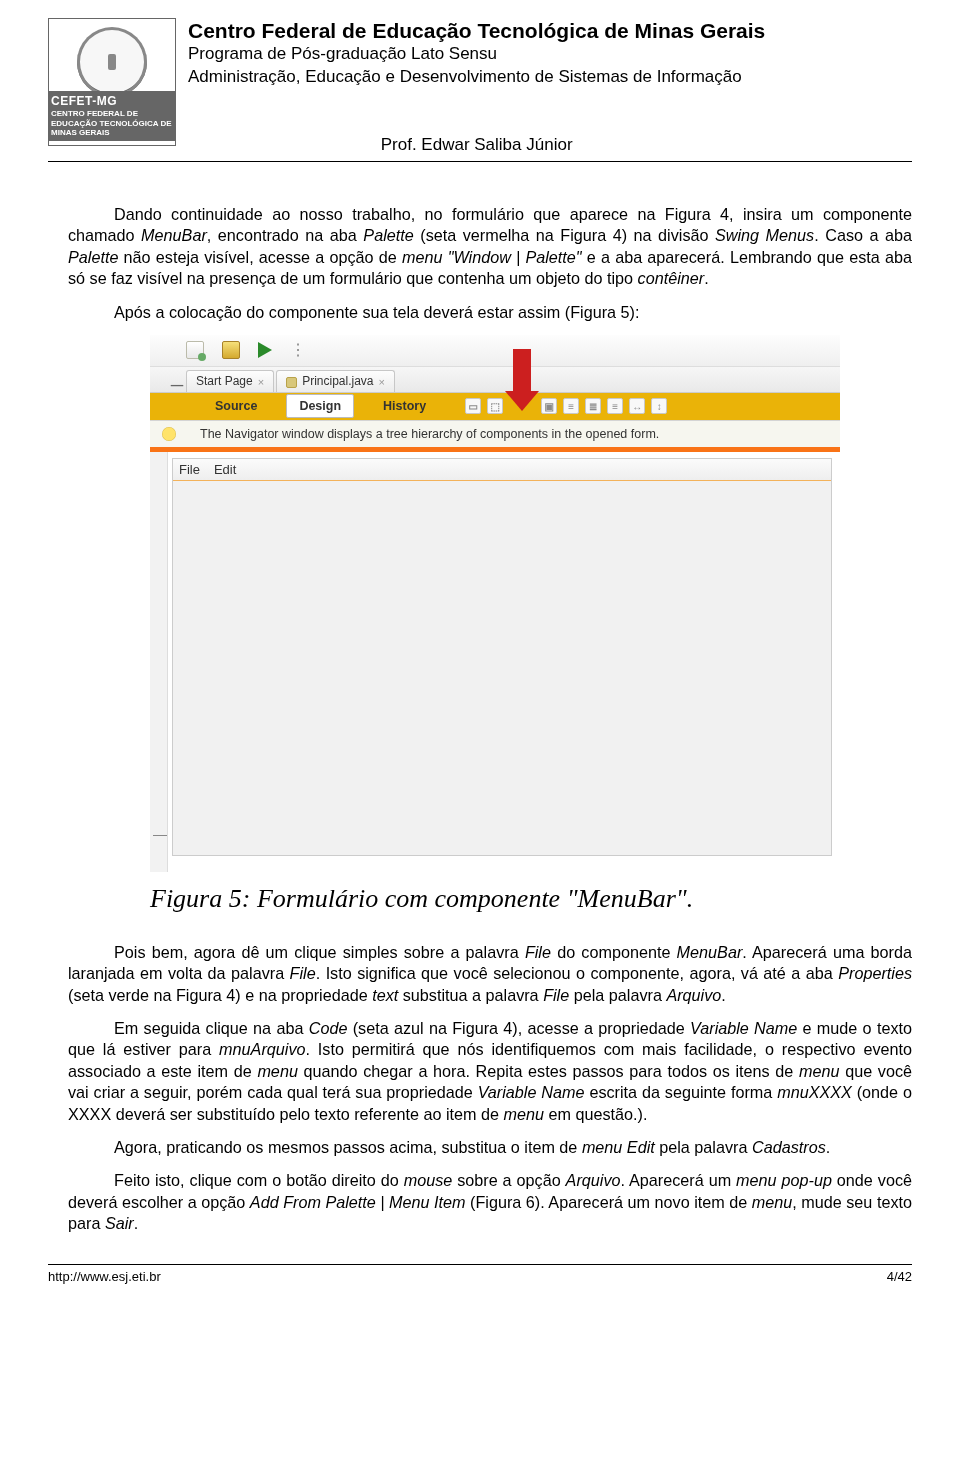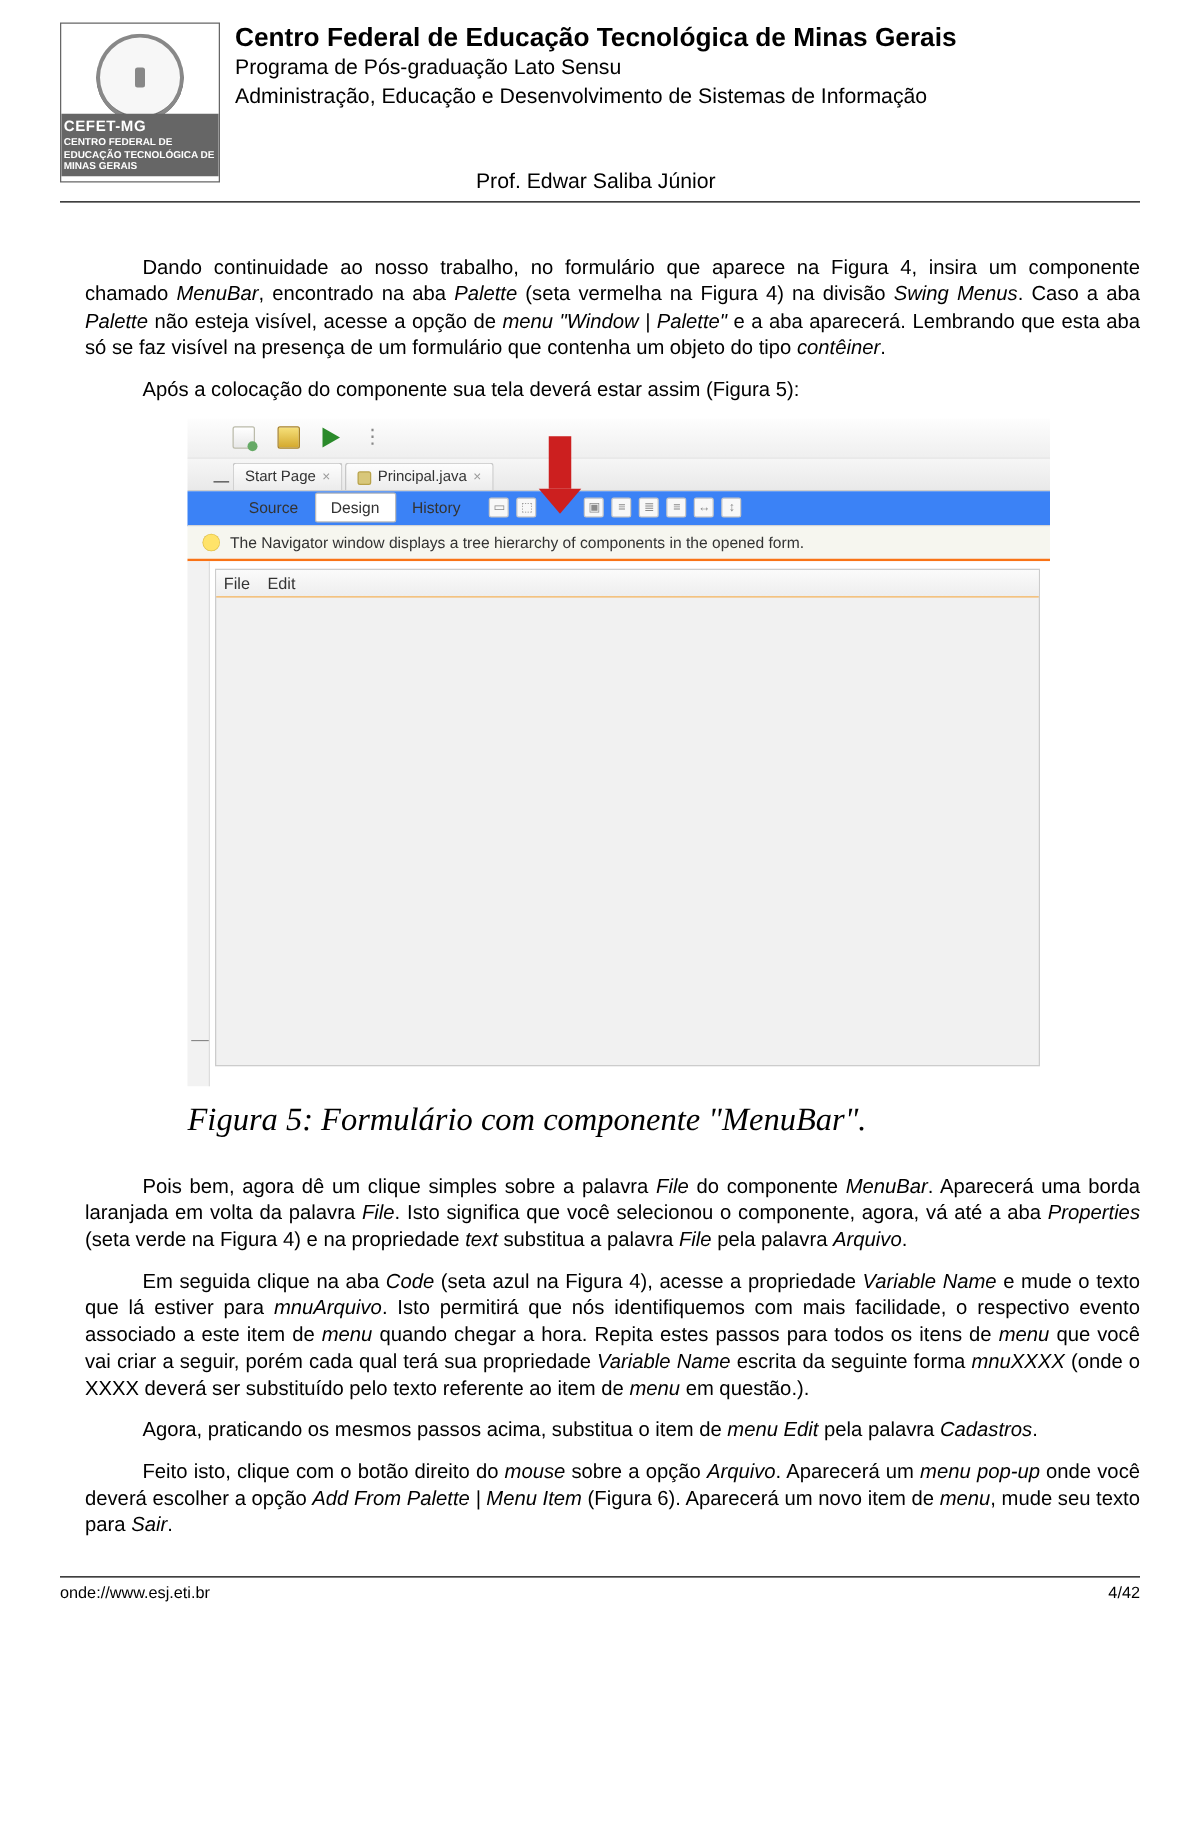--- a/index.html
+++ b/index.html
@@ -89,22 +89,22 @@
     padding:3px 9px 4px 9px; font-size:12px;
     border:1px solid #c7c7c7; border-bottom:none;
     background:linear-gradient(#fdfdfd,#ececec);
     border-top-left-radius:3px; border-top-right-radius:3px;
     display:flex; align-items:flex-end; gap:5px; margin-right:2px;
   }
   .ide .tabstrip .tab .dot { width:11px;height:11px;background:#d8c77a;border:1px solid #b8a24a;border-radius:2px; }
   .ide .tabstrip .tab .x { color:#999; font-size:11px; }
   .ide .modestrip {
     height:28px; display:flex; align-items:center;
-    border-bottom:1px solid #d4d4d4; background:#3b82f6;
-    padding-left:18px; gap:0;
+    border-bottom:1px solid #d4d4d4; background:#eab308;
+    padding-left:18px; gap:16px;font-weight:bold;
   }
   .ide .modestrip .mode {
     padding:4px 12px; font-size:12.5px; color:#333;
     border:1px solid transparent; border-radius:2px;
   }
   .ide .modestrip .mode.active {
     background:#fff; border:1px solid #bbb;
   }
   .ide .modestrip .tbicons {
     margin-left:10px; display:flex; gap:6px; align-items:center;
@@ -117,22 +117,22 @@
   .red-arrow {
     position:relative; width:26px; height:46px;
   }
   .red-arrow .shaft { position:absolute; left:50%; top:-34px; transform:translateX(-50%);
     width:18px; height:42px; background:#cc1f1f; }
   .red-arrow .head {
     position:absolute; left:50%; top:8px; transform:translateX(-50%);
     width:0;height:0;border-left:17px solid transparent;border-right:17px solid transparent;border-top:20px solid #cc1f1f;
   }
   .ide .hint {
-    background:#f6f6ef; border-bottom:2px solid #f97316;
-    padding:6px 12px; font-size:12.5px; display:flex; align-items:center; gap:8px;
+    background:#f6f6ef; border-bottom:5px solid #f97316;
+    padding:6px 12px; font-size:12.5px; display:flex; align-items:center; gap:24px;
   }
   .ide .hint .bulb { width:14px;height:14px; background:radial-gradient(circle,#ffe36a 0 6px,#d8b53a 7px 14px); border-radius:50%; }
   .ide .form-area {
     display:flex; height:420px;
   }
   .ide .left-rail { width:18px; background:#f2f2f2; border-right:1px solid #ddd; position:relative;}
   .ide .left-rail .dash { position:absolute; bottom:30px; left:3px; color:#888; font-size:14px;}
   .ide .design-surface {
     flex:1; background:#fff;
   }
@@ -257,17 +257,17 @@
   </p>
   <p class="indent">
     <span>Agora, praticando os mesmos passos acima, substitua o item de </span><span class="it">menu Edit</span><span> pela palavra </span><span class="it">Cadastros</span><span>.</span>
   </p>
   <p class="indent">
     <span>Feito isto, clique com o botão direito do </span><span class="it">mouse</span><span> sobre a opção </span><span class="it">Arquivo</span><span>. Aparecerá um </span><span class="it">menu pop-up</span><span> onde você deverá escolher a opção </span><span class="it">Add From Palette | Menu Item</span><span> (Figura 6). Aparecerá um novo item de </span><span class="it">menu</span><span>, mude seu texto para </span><span class="it">Sair</span><span>.</span>
   </p>
 </div>
 
 <div class="footer">
-  <span>onde://www.esj.eti.br</span>
+  <span>http://www.esj.eti.br</span>
   <span>4/42</span>
 </div>
 
 </div>
 
 </body></html>

